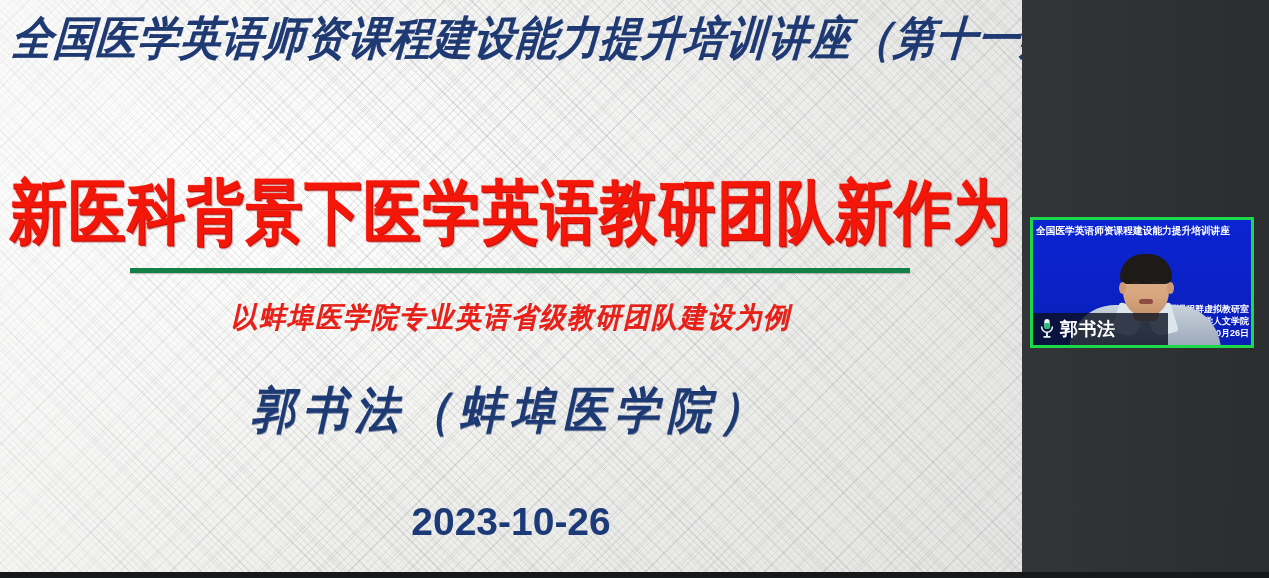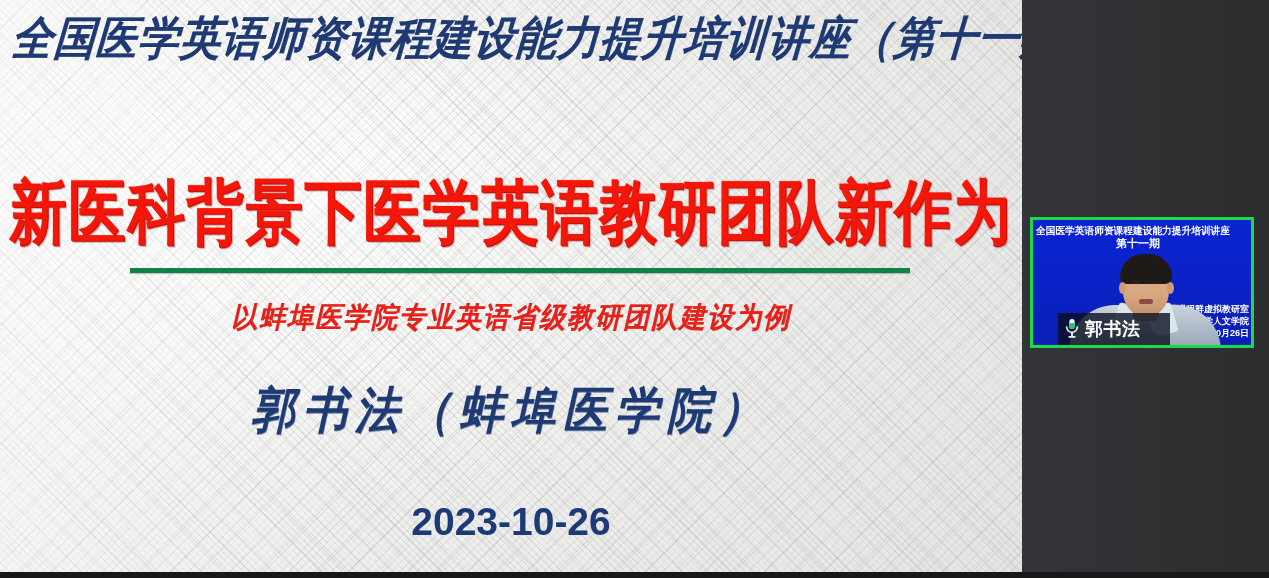--- a/index.html
+++ b/index.html
@@ -300,28 +300,27 @@
     height: 5px;
     background: #8e4c41;
     border-radius: 3px;
   }
 
   
   #name-bar {
     position: absolute;
     left: 0;
     bottom: 0;
-    width: 112px;
+    width: 135px;
     height: 32px;
     background: rgba(10,16,32,0.80);
     display: flex;
     align-items: center;
     padding-left: 6px;
     box-sizing: border-box;
-    margin-left: 25px;
   }
   #mic-icon {
     width: 16px;
     height: 22px;
     flex: 0 0 auto;
     margin-right: 5px;
   }
   #name-text {
     font-family: "Liberation Sans", sans-serif;
     font-size: 18px;
@@ -352,21 +351,20 @@
 
     <div class="author">郭书法（蚌埠医学院）</div>
 
     <div class="date">2023-10-26</div>
   </div>
 
   <div id="video-tile">
     <div id="video-inner">
 
       <div class="vid-slide-title">全国医学英语师资课程建设能力提升培训讲座</div>
-      <div class="vid-slide-title2">第十一期</div>
 
       <div class="vid-right-lines">
         <div>语课程群虚拟教研室</div>
         <div>学医学人文学院</div>
         <div>年10月26日</div>
       </div>
 
       <div id="person">
         <div class="p-shoulders"></div>
         <div class="p-collar-l"></div>

